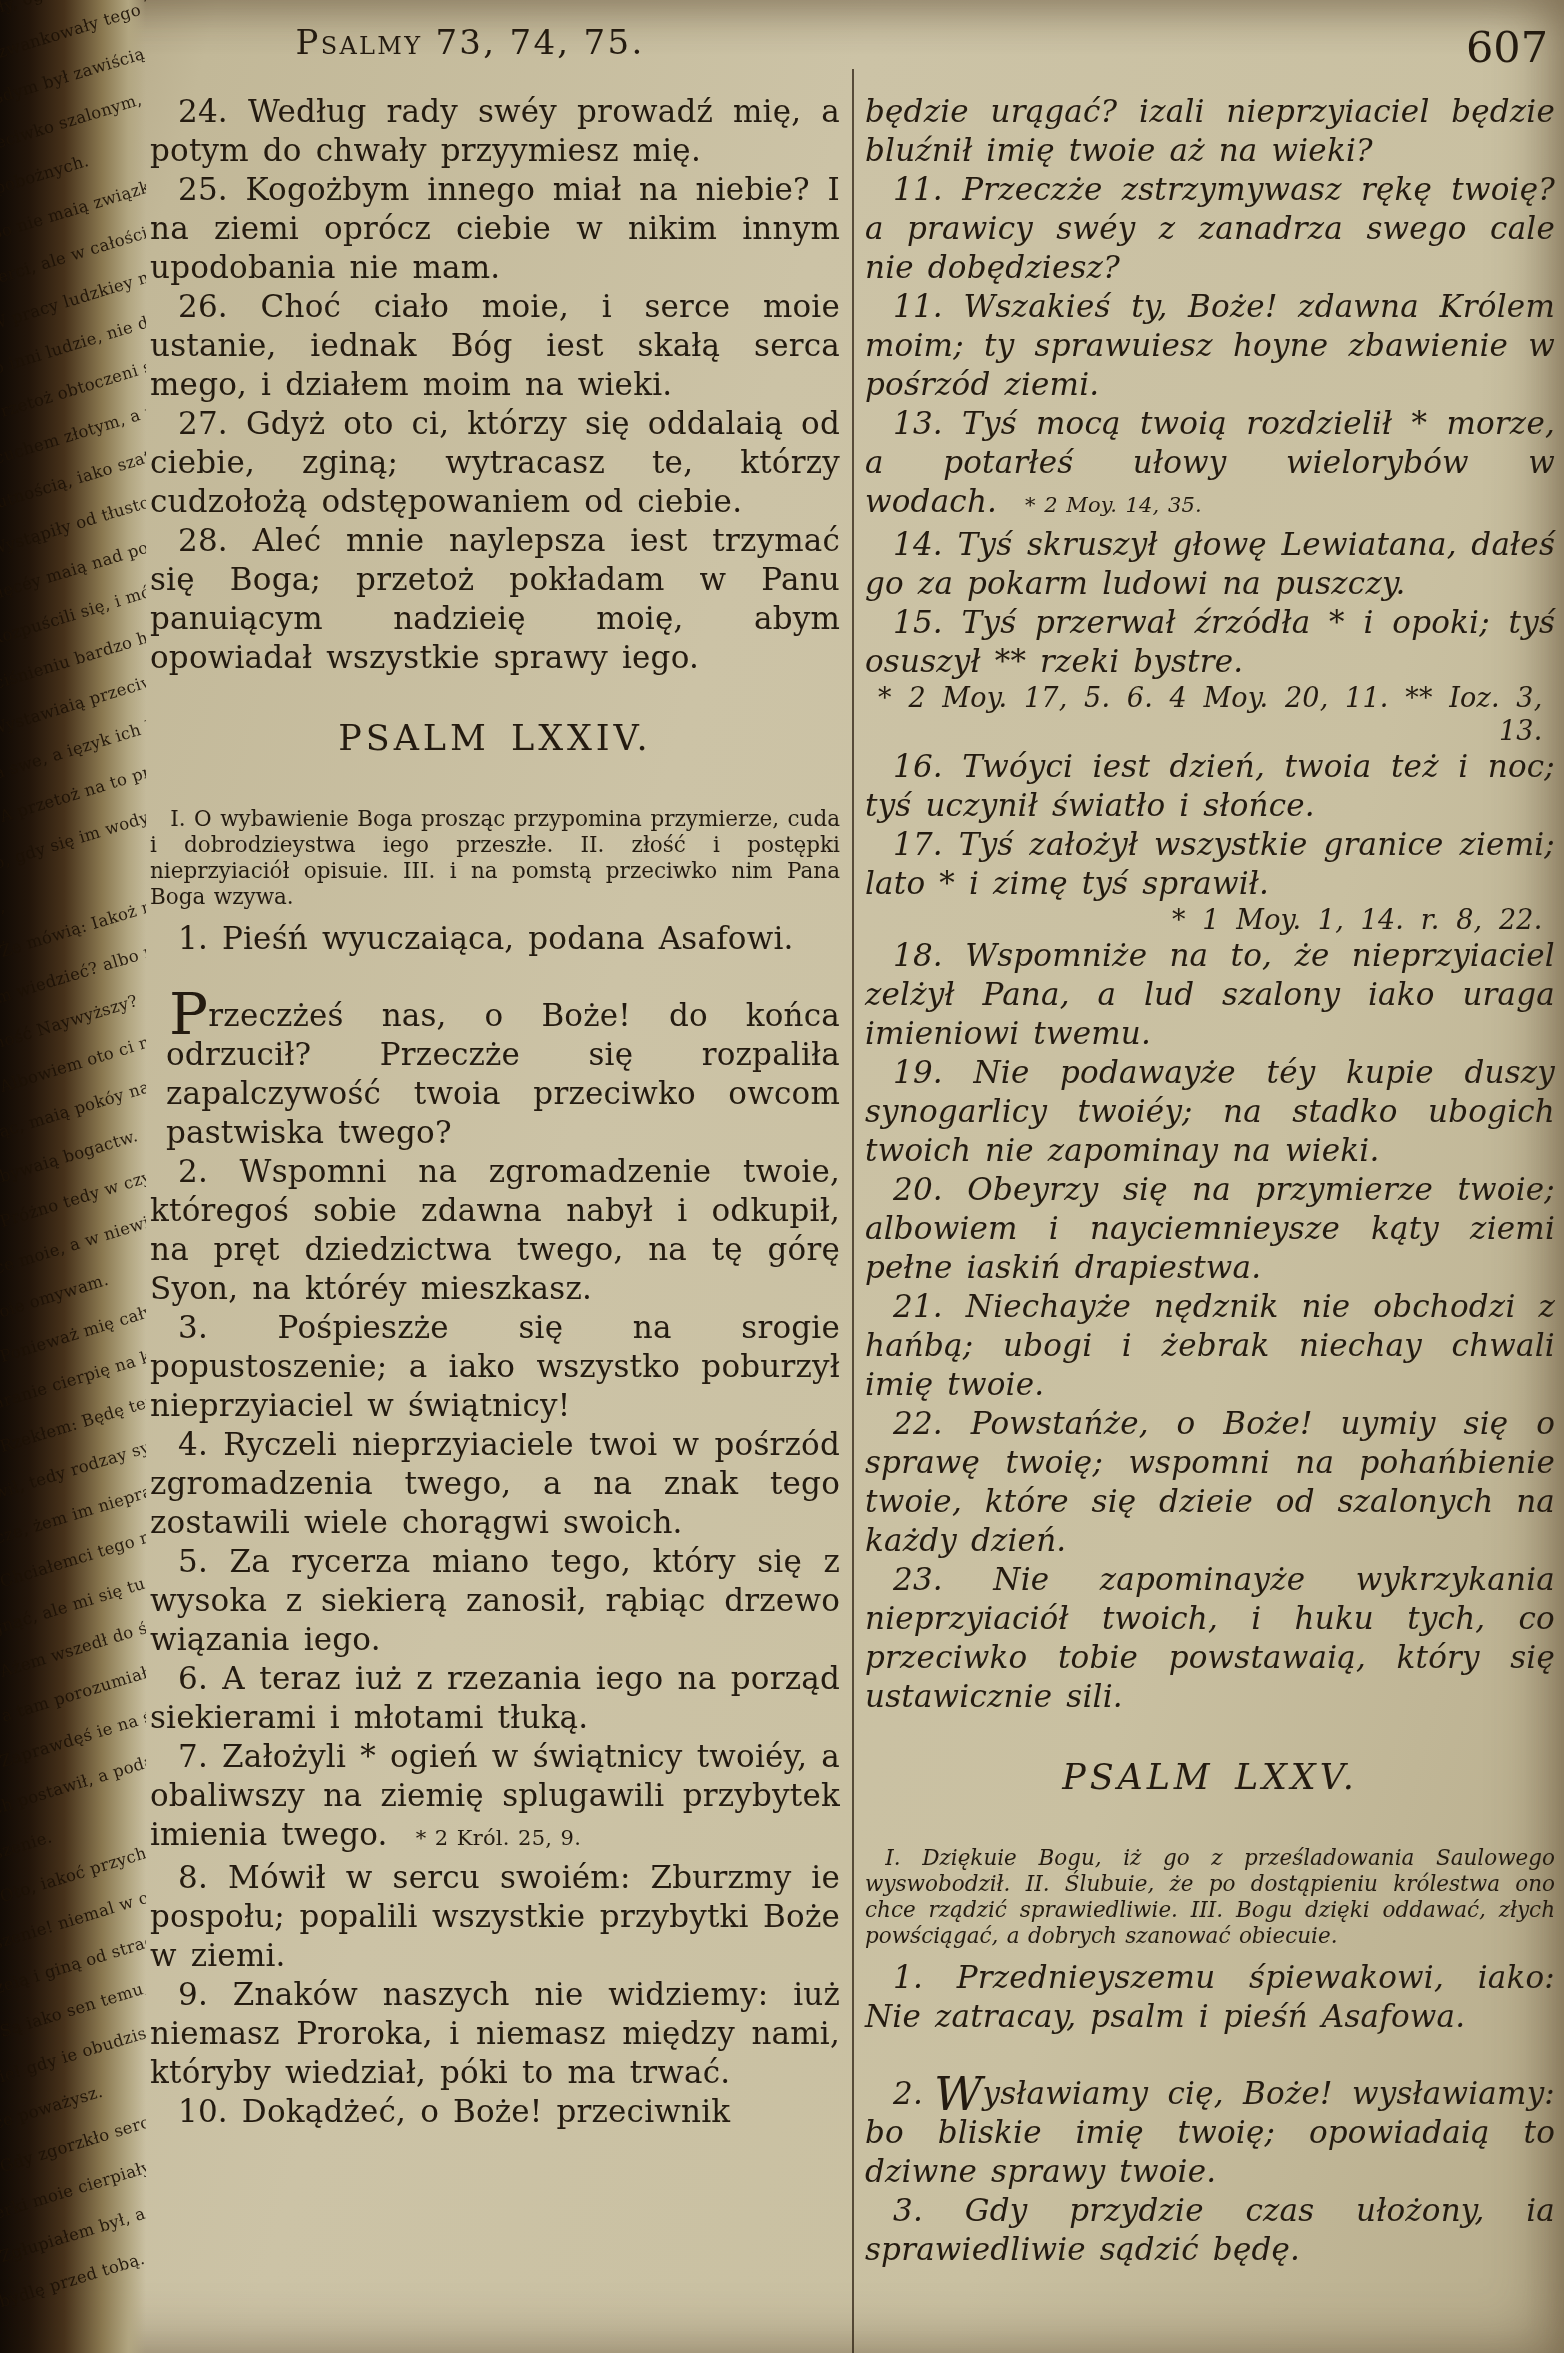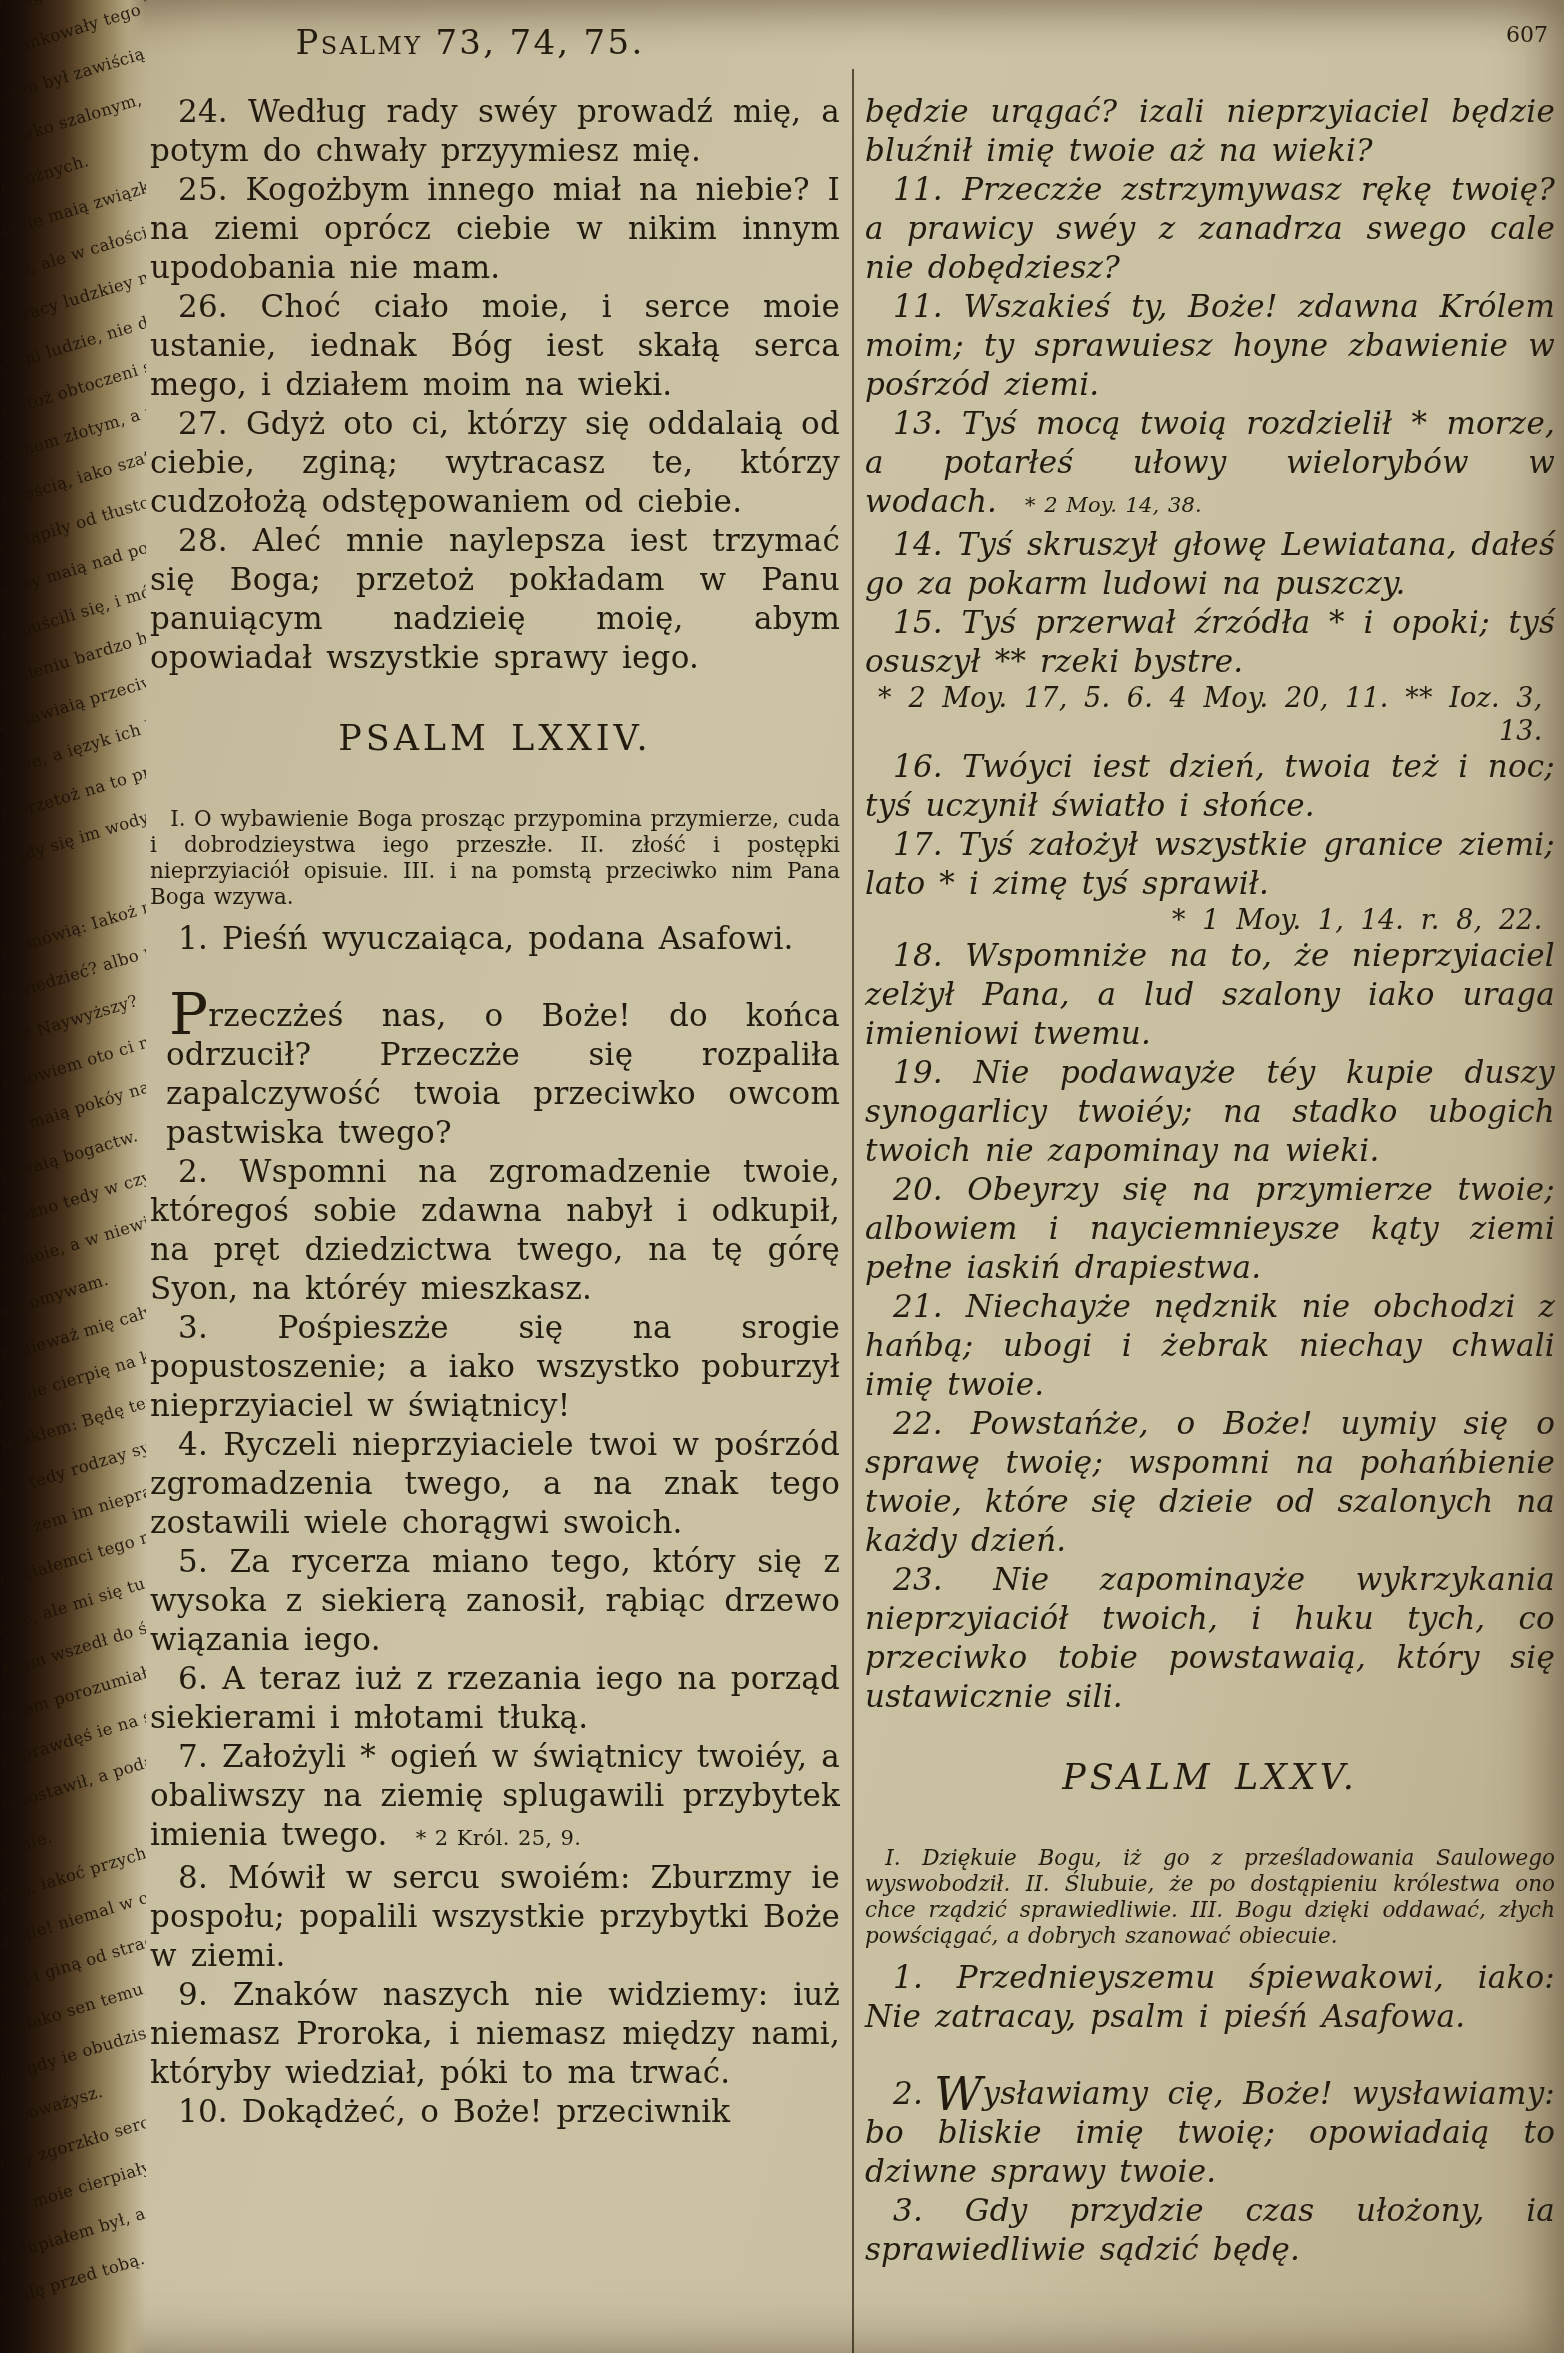--- a/index.html
+++ b/index.html
@@ -26,21 +26,21 @@
     display:block;white-space:nowrap;font-size:16.4px;line-height:45px;color:#1c1106;
     transform:rotate(-17deg);transform-origin:left center;letter-spacing:0.4px;opacity:.92;
   }
 
   
   .header{position:absolute;top:22px;left:8px;width:100%;height:50px;z-index:3;}
   .header-title{
     position:absolute;left:462px;transform:translateX(-50%);
     font-variant:small-caps;font-size:34px;letter-spacing:2.3px;white-space:nowrap;
   }
-  .page-number{position:absolute;right:25px;top:0;font-size:22px;}
+  .page-number{position:absolute;right:25px;top:0;font-size:43px;}
 
   
   .divider{position:absolute;left:852px;top:69px;bottom:0;width:1.6px;background:rgba(40,28,14,.72);z-index:3;}
 
   
   .col{
     position:absolute;top:92px;width:690px;z-index:3;
     text-align:justify;font-size:31px;line-height:39px;word-spacing:3.9px;letter-spacing:0.2px;
   }
   .col-left{left:150px;}
@@ -149,21 +149,21 @@
       <p class="para t-verse"><span class="v-text">8. Mówił w sercu swoiém: Zburzmy ie pospołu; popalili wszystkie przybytki Boże w ziemi.</span></p>
       <p class="para t-verse"><span class="v-text">9. Znaków naszych nie widziemy: iuż niemasz Proroka, i niemasz między nami, któryby wiedział, póki to ma trwać.</span></p>
       <p class="para t-verse"><span class="v-text">10. Dokądżeć, o Boże! przeciwnik</span></p>
     </div>
 
   <div class="col col-right">
 
   <p class="para t-cont"><span class="v-text">będzie urągać? izali nieprzyiaciel będzie bluźnił imię twoie aż na wieki?</span></p>
       <p class="para t-verse"><span class="v-text">11. Przeczże zstrzymywasz rękę twoię? a prawicy swéy z zanadrza swego cale nie dobędziesz?</span></p>
       <p class="para t-verse"><span class="v-text">11. Wszakieś ty, Boże! zdawna Królem moim; ty sprawuiesz hoyne zbawienie w pośrzód ziemi.</span></p>
-      <p class="para t-verse"><span class="v-text">13. Tyś mocą twoią rozdzielił * morze, a potarłeś ułowy wielorybów w wodach.</span><span class="v-ref">* 2 Moy. 14, 38.</span></p>
+      <p class="para t-verse"><span class="v-text">13. Tyś mocą twoią rozdzielił * morze, a potarłeś ułowy wielorybów w wodach.</span><span class="v-ref">* 2 Moy. 14, 35.</span></p>
       <p class="para t-verse"><span class="v-text">14. Tyś skruszył głowę Lewiatana, dałeś go za pokarm ludowi na puszczy.</span></p>
       <p class="para t-verse"><span class="v-text">15. Tyś przerwał źrzódła * i opoki; tyś osuszył ** rzeki bystre.</span></p>
       <p class="para t-refline"><span class="v-text">* 2 Moy. 17, 5. 6.  4 Moy. 20, 11.  ** Ioz. 3, 13.</span></p>
       <p class="para t-verse"><span class="v-text">16. Twóyci iest dzień, twoia też i noc; tyś uczynił światło i słońce.</span></p>
       <p class="para t-verse"><span class="v-text">17. Tyś założył wszystkie granice ziemi; lato * i zimę tyś sprawił.</span></p>
       <p class="para t-refline"><span class="v-text">* 1 Moy. 1, 14.  r. 8, 22.</span></p>
       <p class="para t-verse"><span class="v-text">18. Wspomniże na to, że nieprzyiaciel zelżył Pana, a lud szalony iako uraga imieniowi twemu.</span></p>
       <p class="para t-verse"><span class="v-text">19. Nie podawayże téy kupie duszy synogarlicy twoiéy; na stadko ubogich twoich nie zapominay na wieki.</span></p>
       <p class="para t-verse"><span class="v-text">20. Obeyrzy się na przymierze twoie; albowiem i nayciemnieysze kąty ziemi pełne iaskiń drapiestwa.</span></p>
       <p class="para t-verse"><span class="v-text">21. Niechayże nędznik nie obchodzi z hańbą; ubogi i żebrak niechay chwali imię twoie.</span></p>

